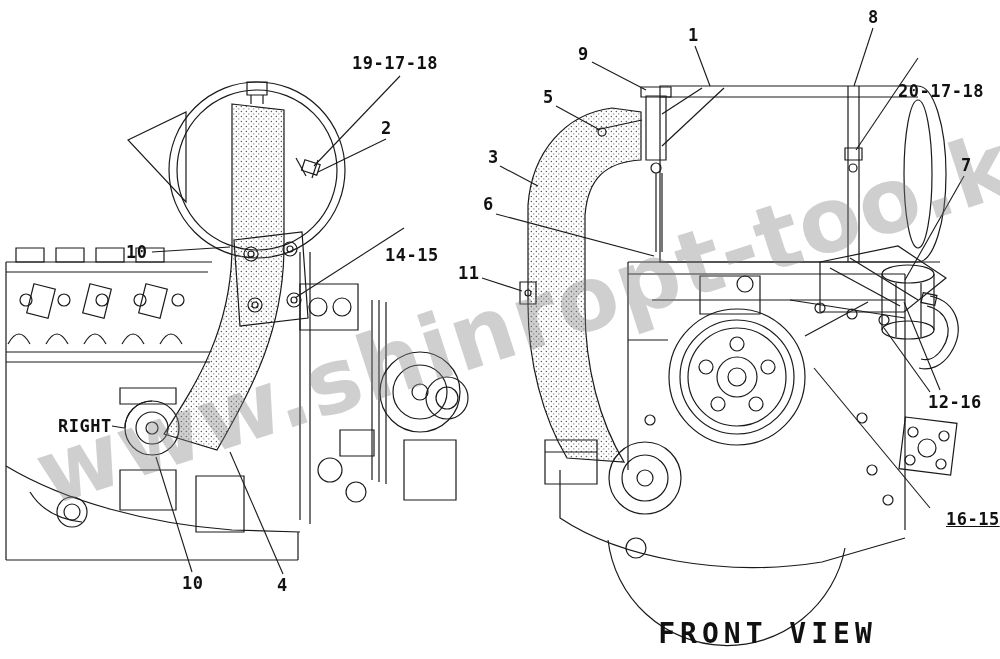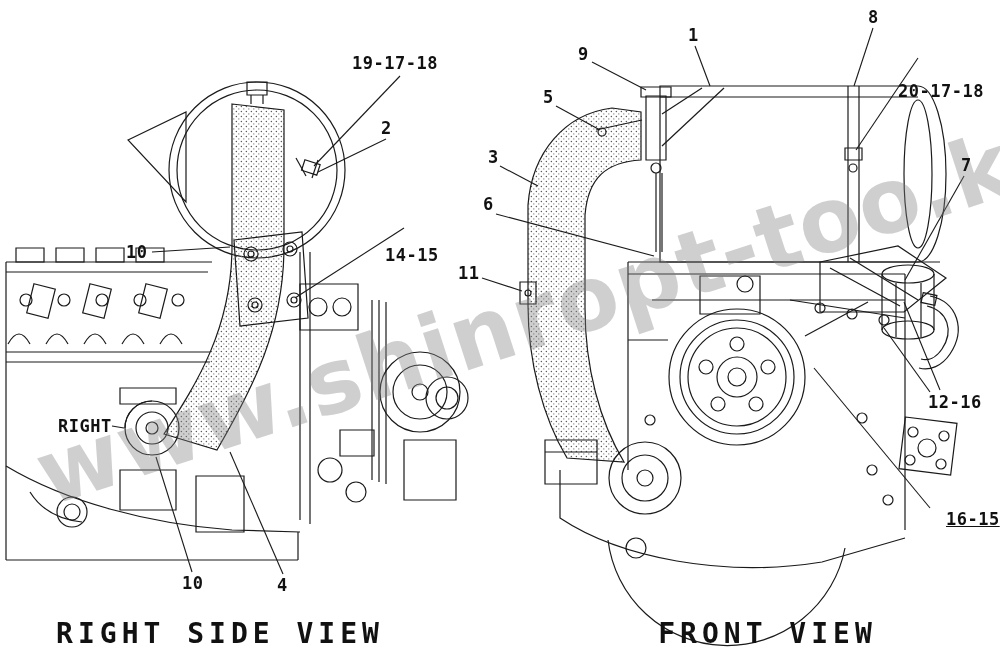--- a/index.html
+++ b/index.html
@@ -294,15 +294,14 @@
       <div class="callout" style="left: 898px; top: 38px; margin-top: 44px;">20-17-18</div>
       <div class="callout" style="left: 543px; top: 88px;">5</div>
       <div class="callout" style="left: 488px; top: 148px;">3</div>
       <div class="callout" style="left: 961px; top: 156px;">7</div>
       <div class="callout" style="left: 483px; top: 195px;">6</div>
       <div class="callout" style="left: 458px; top: 264px;">11</div>
       <div class="callout" style="left: 928px; top: 393px;">12-16</div>
       <div class="callout" style="left: 946px; top: 510px; text-decoration: underline;">16-15</div>
     </div>
 
-  <div id="view-label-left" class="view-label">RIGHT SIDE VIEW</div>
   <div id="view-label-right" class="view-label">FRONT VIEW</div>
 </div>
 
 </body></html>

